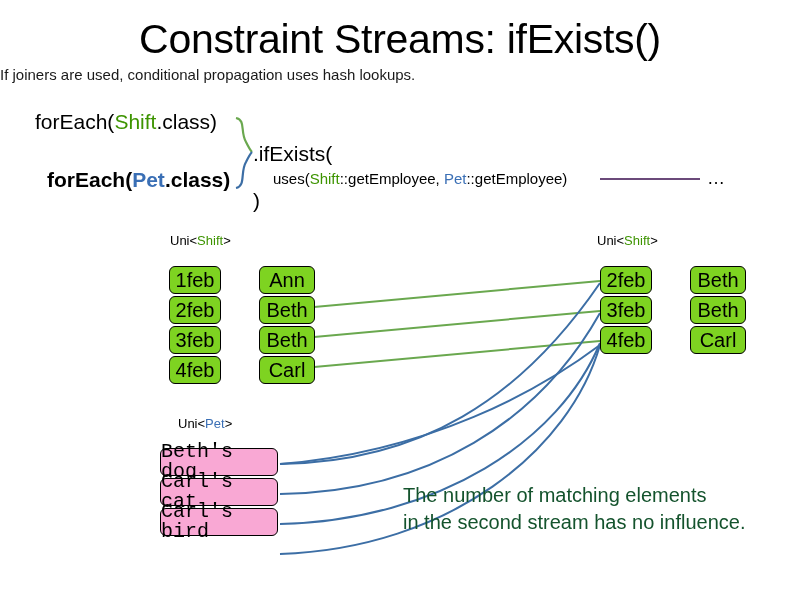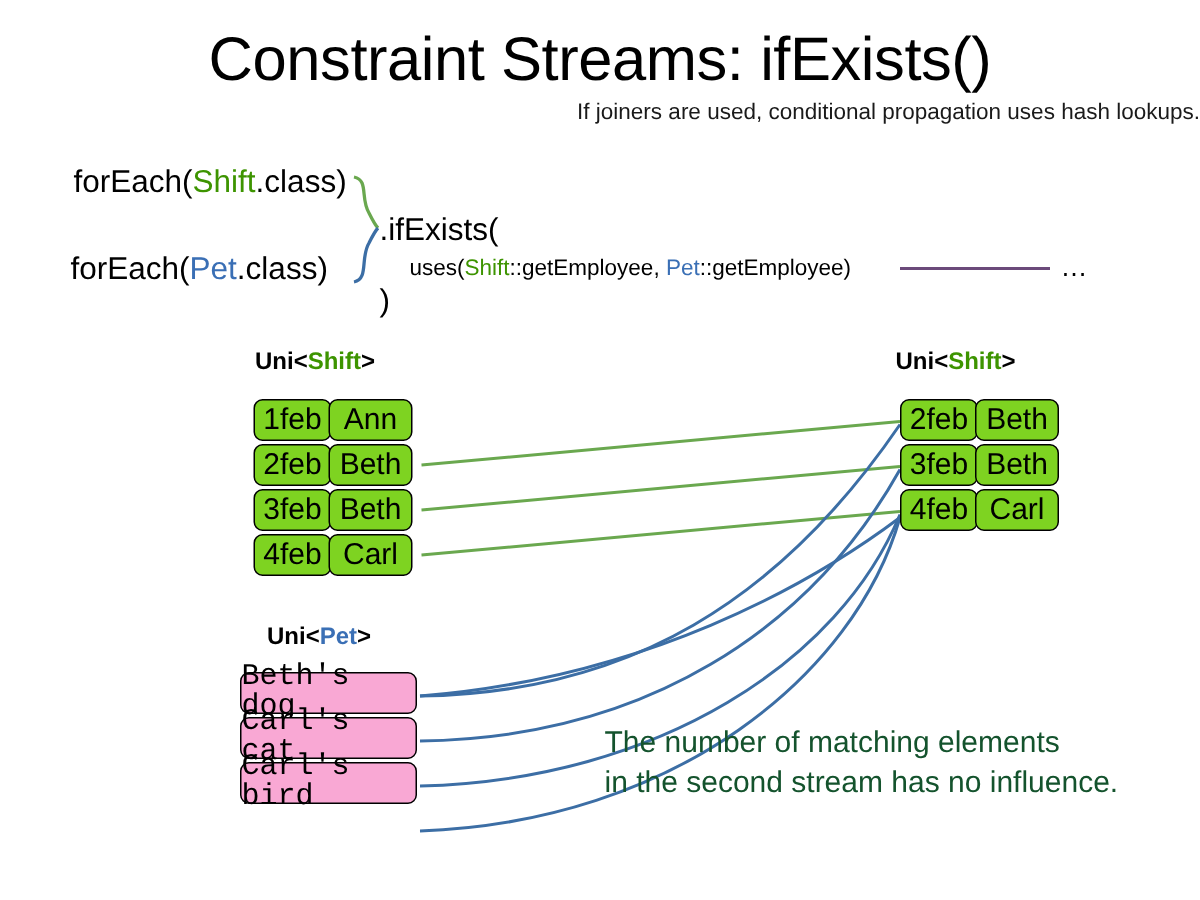--- a/index.html
+++ b/index.html
@@ -40,34 +40,34 @@
     font-weight: normal;
     letter-spacing: -0.3px;
     color: #000000;
     white-space: nowrap;
   }
   .subtitle {
     position: absolute;
     left: 0;
     top: 66px;
     width: 800px;
-    text-align: right;
+    text-align: left;
     font-size: 15px;
     color: #1a1a1a;
     white-space: nowrap;
   }
 
   .code-line {
     position: absolute;
     font-size: 21px;
     white-space: nowrap;
     color: #000000;
   }
-  #foreach-shift { left: 49px; top: 110px; }
-  #foreach-pet   { left: 47px; top: 168px; }
+  #foreach-shift { left: 35px; top: 110px; }
+  #foreach-pet   { left: 47px; top: 168px; font-weight: bold; }
   #ifexists      { left: 253px; top: 142px; }
   #brace-close   { left: 253px; top: 189px; font-size: 21px; }
   #equal-line {
     position: absolute;
     left: 273px;
     top: 170px;
     font-size: 15px;
     white-space: nowrap;
     color: #000000;
   }
@@ -76,35 +76,35 @@
     left: 707px;
     top: 168px;
     font-size: 18px;
     color: #000000;
   }
   .kw-shift { color: #3d9400; }
   .kw-pet   { color: #3a6fb5; }
 
   .stream-label {
     position: absolute;
-    font-size: 16px;
-    white-space: nowrap;
-    color: #000000;
-    font-weight: bold;
+    font-size: 13px;
+    white-space: nowrap;
+    color: #000000;
   }
   #label-shift-left  { left: 170px; top: 233px; }
   #label-shift-right { left: 597px; top: 233px; }
   #label-pet         { left: 178px; top: 416px; }
 
   .stream { position: absolute; }
   .row {
     display: flex;
     align-items: stretch;
     margin-bottom: 2px;
     height: 28px;
+    gap: 40px;
   }
   .cell {
     border: 1.6px solid #000000;
     border-radius: 6px;
     display: flex;
     align-items: center;
     justify-content: center;
     box-sizing: border-box;
     font-size: 20px;
     line-height: 1;

